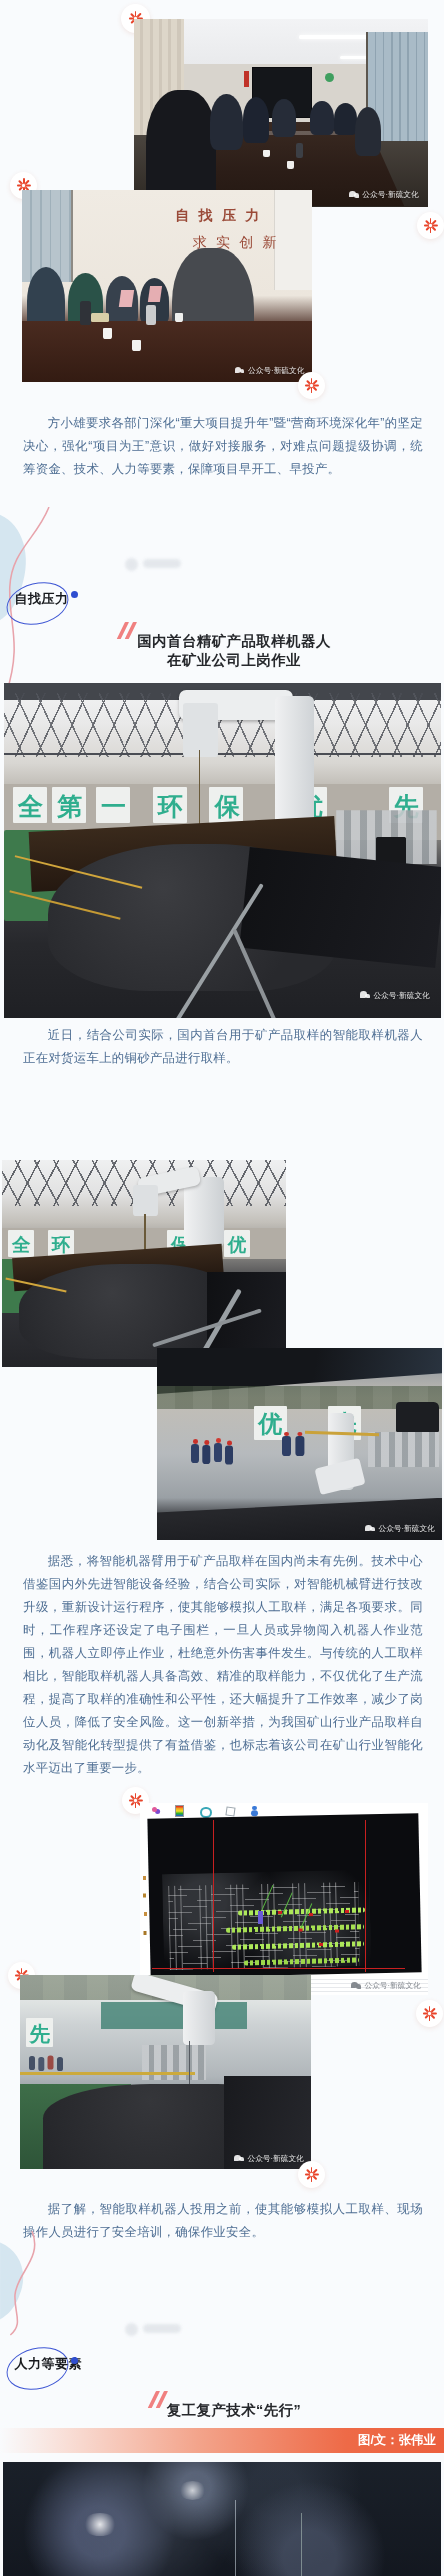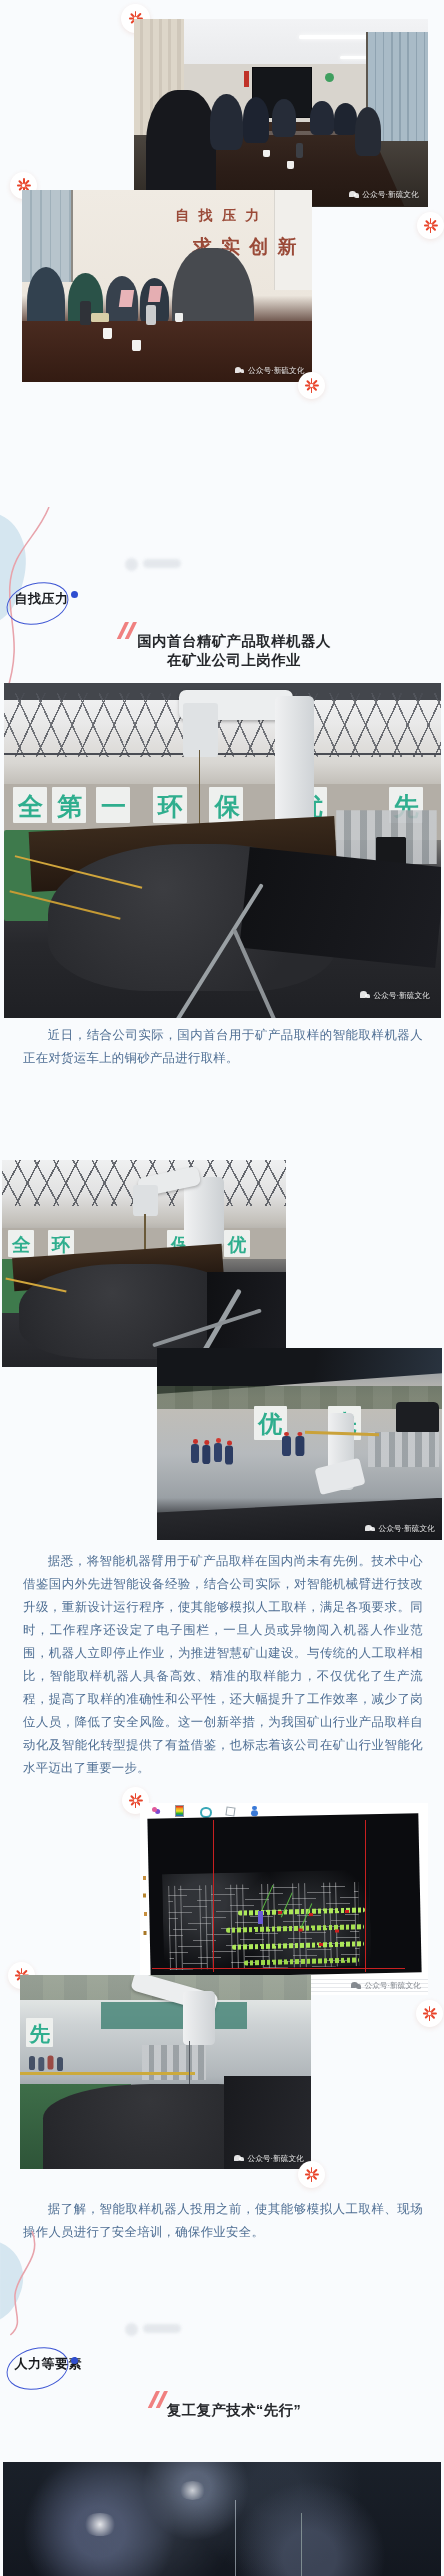--- a/index.html
+++ b/index.html
@@ -116,21 +116,21 @@
         <span></span>
         <span></span>
         <span></span>
       </span>
     </div>
 
   <div class="ph" style="left:21.6px;top:190px;width:290px;height:192px;background:linear-gradient(180deg,#f0ebe3 0%,#ece6dd 55%,#50332a 72%,#3a2119 100%);">
     <i style="left:0;top:0;width:17%;height:48%;background:repeating-linear-gradient(90deg,#b7c4cc 0 8.2px,#9fb0ba 8.2px 9.8px);border-right:2.1px solid #8d8a84;"></i>
     <i style="left:87%;top:0;width:13%;height:52%;background:#f1efeb;border-left:1.5px solid #d9d6d0;"></i>
     <span style="position:absolute;left:53%;top:9%;font-size:14px;font-weight:bold;color:#9a4a38;letter-spacing:9.3px;">自找压力</span>
-    <span style="position:absolute;left:59%;top:23%;font-size:19px;font-weight:bold;color:#9a4a38;letter-spacing:9.3px;">求实创新</span>
+    <span style="position:absolute;left:59%;top:23%;font-size:14px;font-weight:normal;color:#9a4a38;letter-spacing:9.3px;">求实创新</span>
     <i style="left:2%;top:40%;width:13%;height:36%;border-radius:50% 50% 18% 18%;background:#32414f;"></i>
     <i style="left:16%;top:43%;width:12%;height:30%;border-radius:50% 50% 18% 18%;background:#2a5248;"></i>
     <i style="left:29%;top:45%;width:11%;height:26%;border-radius:50% 50% 18% 18%;background:#37414d;"></i>
     <i style="left:41%;top:46%;width:10%;height:24%;border-radius:50% 50% 18% 18%;background:#2e3844;"></i>
     <i style="left:52%;top:30%;width:28%;height:70%;border-radius:40% 45% 10% 10%;background:#474a4f;"></i>
     <i style="left:0;top:68%;width:100%;height:32%;background:linear-gradient(180deg,#4a2b20 0%,#331b12 100%);"></i>
     <i style="left:20%;top:58%;width:11.3px;height:24px;background:#2f3238;border-radius:2.6px;"></i>
     <i style="left:43%;top:60%;width:9.3px;height:19.6px;background:#caccce;border-radius:2.1px;"></i>
     <i style="left:34%;top:52%;width:13.4px;height:16.5px;background:#e8b4b8;transform:skewX(-8deg);"></i>
     <i style="left:44%;top:50%;width:12.4px;height:15.5px;background:#e5aeb2;transform:skewX(-8deg);"></i>
@@ -146,20 +146,21 @@
 
   <div class="badge" style="left:298px;top:372px;">
       <span class="rays">
         <span></span>
         <span></span>
         <span></span>
         <span></span>
       </span>
     </div>
 
+  <p class="para" style="top:412px;">方小雄要求各部门深化“重大项目提升年”暨“营商环境深化年”的坚定决心，强化“项目为王”意识，做好对接服务，对难点问题提级协调，统筹资金、技术、人力等要素，保障项目早开工、早投产。</p>
 
   <svg style="position:absolute;left:0;top:507px;" width="67" height="188" viewBox="0 0 130 365">
     <path d="M0,15 C45,35 62,95 42,155 C27,205 6,215 0,220 Z" fill="#d5e6f0"></path>
     <path d="M95,0 C72,60 22,85 19,155 C16,225 44,265 12,362" fill="none" stroke="#e8a3ab" stroke-width="3"></path>
   </svg>
   <div class="fm" style="left:125px;top:556px;width:58px;height:16.5px;">
       <i style="left:0;top:1.5px;width:13.4px;height:13.4px;border-radius:50%;"></i>
       <i style="left:17.5px;top:3.1px;width:38px;height:9.3px;border-radius:4.6px;"></i>
     </div>
 
@@ -256,21 +257,21 @@
     <i style="left:56%;top:60%;width:16%;height:14%;background:#e6e8ea;border-radius:4.1px;transform:rotate(-14deg);"></i>
     <i style="left:74%;top:44%;width:25%;height:18%;background:repeating-linear-gradient(90deg,#c7cacd 0 7.2px,#9aa0a4 7.2px 13.4px);opacity:.9;"></i>
     <i style="left:0;top:78%;width:100%;height:22%;background:linear-gradient(175deg,#26272b 30%,#17181c 100%);clip-path:polygon(0 35%,100% 0,100% 100%,0 100%);"></i>
     <i style="left:52%;top:44%;width:26%;height:2.6px;background:#caa23a;transform:rotate(2deg);"></i>
     <div class="wm" style="right:7.2px;bottom:6.2px;">
         <span class="bub"></span>
         <span>公众号·新硫文化</span>
       </div>
   </div>
 
-  <p class="para" style="top:1550px;">据悉，将智能机器臂用于矿产品取样在国内尚未有先例。技术中心借鉴国内外先进智能设备经验，结合公司实际，对智能机械臂进行技改升级，重新设计运行程序，使其能够模拟人工取样，满足各项要求。同时，工作程序还设定了电子围栏，一旦人员或异物闯入机器人作业范围，机器人立即停止作业，为推进智慧矿山建设。与传统的人工取样相比，智能取样机器人具备高效、精准的取样能力，不仅优化了生产流程，提高了取样的准确性和公平性，还大幅提升了工作效率，减少了岗位人员，降低了安全风险。这一创新举措，为我国矿山行业产品取样自动化及智能化转型提供了有益借鉴，也标志着该公司在矿山行业智能化水平迈出了重要一步。</p>
+  <p class="para" style="top:1550px;">据悉，将智能机器臂用于矿产品取样在国内尚未有先例。技术中心借鉴国内外先进智能设备经验，结合公司实际，对智能机械臂进行技改升级，重新设计运行程序，使其能够模拟人工取样，满足各项要求。同时，工作程序还设定了电子围栏，一旦人员或异物闯入机器人作业范围，机器人立即停止作业，杜绝意外伤害事件发生。与传统的人工取样相比，智能取样机器人具备高效、精准的取样能力，不仅优化了生产流程，提高了取样的准确性和公平性，还大幅提升了工作效率，减少了岗位人员，降低了安全风险。这一创新举措，为我国矿山行业产品取样自动化及智能化转型提供了有益借鉴，也标志着该公司在矿山行业智能化水平迈出了重要一步。</p>
 
   <div class="badge" style="left:122px;top:1787px;">
       <span class="rays">
         <span></span>
         <span></span>
         <span></span>
         <span></span>
       </span>
     </div>
 
@@ -361,20 +362,23 @@
   <div class="tag-ellipse" style="left:6.2px;top:2348px;width:61px;height:39px;"></div>
   <p class="tag-label" style="left:14.4px;top:2355px;">人力等要素</p>
   <span class="tag-dot" style="left:71px;top:2357px;"></span>
 
   <div class="quote" style="left:152px;top:2391px;">
       <i class="q1"></i>
       <i class="q2"></i>
     </div>
   <h2 class="h-title" style="top:2401px;">复工复产技术“先行”</h2>
 
+  <div class="banner">
+    <p>图/文：张伟业</p>
+  </div>
 
   <div class="ph" style="left:3.1px;top:2462px;width:438px;height:317px;background:radial-gradient(circle at 22% 22%,#47506a 0 6%,transparent 18%),radial-gradient(circle at 44% 8%,#5a6478 0 4%,transparent 14%),radial-gradient(circle at 70% 30%,#3c4456 0 7%,transparent 20%),linear-gradient(180deg,#1a2029 0%,#11151d 45%,#0a0d13 100%);">
     <i style="left:0;top:0;width:100%;height:42%;background:radial-gradient(circle at 30% 40%,rgba(90,100,120,.35) 0 10%,transparent 32%),radial-gradient(circle at 62% 22%,rgba(80,92,112,.3) 0 9%,transparent 30%);"></i>
     <i style="left:18%;top:16%;width:36px;height:23px;border-radius:50%;background:radial-gradient(circle,rgba(255,255,255,.85),rgba(255,255,255,0) 70%);"></i>
     <i style="left:40%;top:6%;width:29px;height:18.5px;border-radius:50%;background:radial-gradient(circle,rgba(255,255,255,.7),rgba(255,255,255,0) 70%);"></i>
 
     <i style="left:53%;top:12%;width:1px;height:40%;background:rgba(210,220,230,.55);"></i>
     <i style="left:68%;top:16%;width:1px;height:44%;background:rgba(190,210,200,.5);"></i>
 
   </div>

